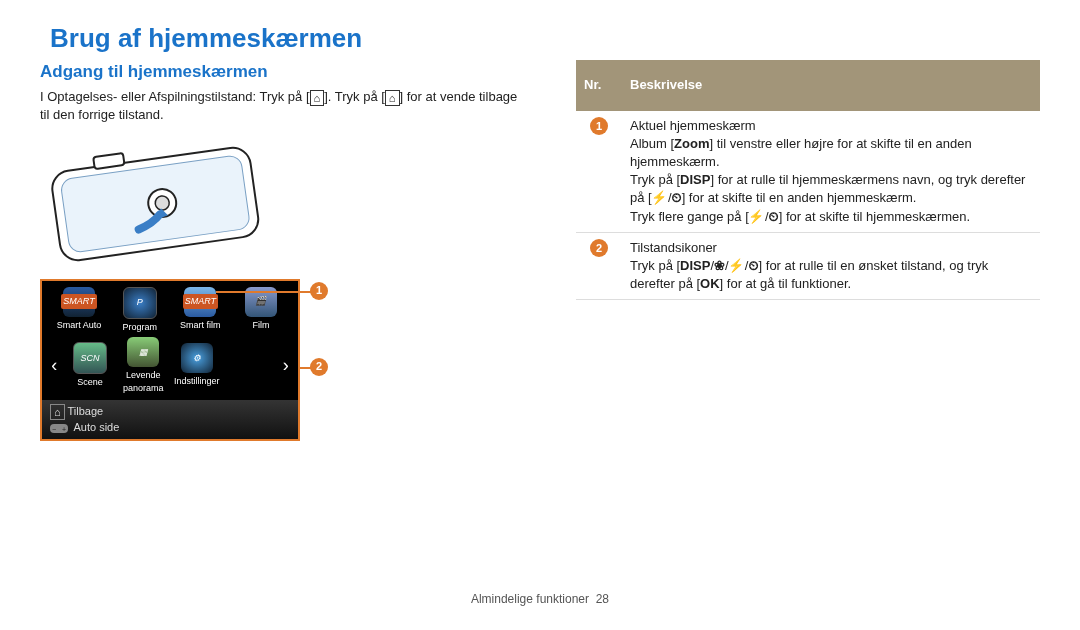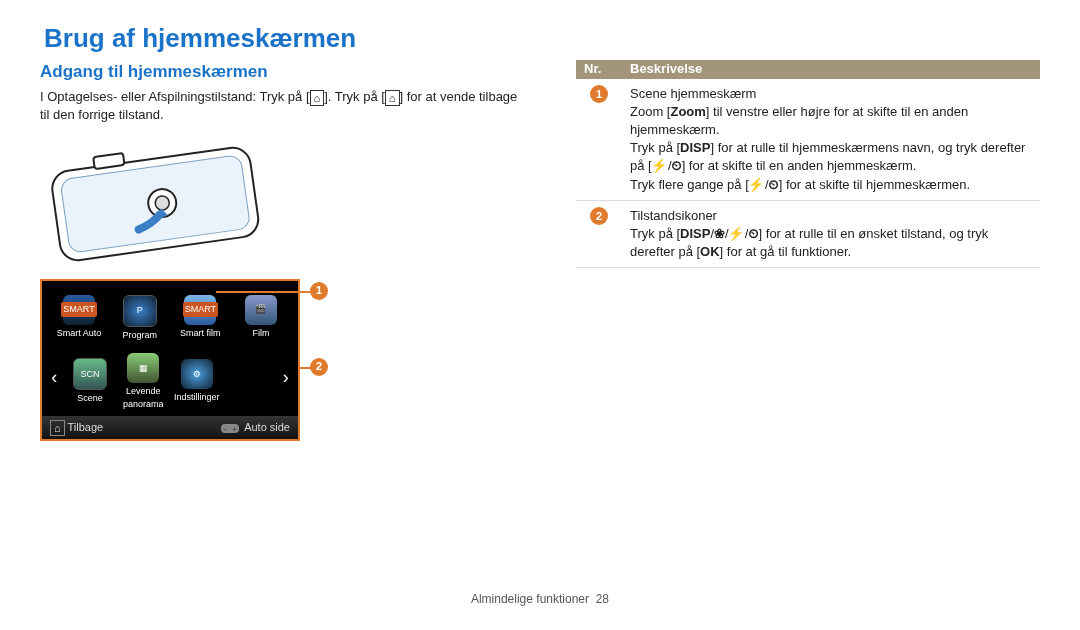--- a/index.html
+++ b/index.html
@@ -13,21 +13,21 @@
     font-size: 13px;
     line-height: 1.4;
     position: relative;
   }
   .page {
     padding: 20px 40px 0 40px;
   }
   h1 {
     color: #1a73c9;
     font-size: 26px;
-    margin: 0 0 4px 4px;
+    margin: 0 0 4px 10px;
     font-weight: bold;
   }
   .intro {
     font-size: 13px;
     margin-bottom: 18px;
   }
   .columns {
     display: flex;
     gap: 56px;
     justify-content: flex-end;
@@ -123,42 +123,44 @@
   }
   .icon-cell {
     width: 54px;
     text-align:center;
     color:#fff;
     font-size: 9px;
   }
   .icon-img {
     width: 32px;
     height: 30px;
-    margin: 8px auto 2px auto;
+    margin: 0 auto 2px auto;
     border-radius: 6px;
     display:flex;
     align-items:center;
     justify-content:center;
     font-size:9px;
     color:#fff;
+    font-style:italic;
   }
   .nav-chev {
     color:#fff;
     font-size:18px;
     width:14px;
     text-align:center;
   }
   .bottombar {
     display:flex;
     justify-content: space-between;
     padding: 3px 8px;
     background: linear-gradient(#333,#111);
     color:#ddd;
     font-size: 11px;
     border-top:1px solid #333;
+    flex-direction:column;
   }
   .callout {
     position:absolute;
     width:18px; height:18px;
     border-radius:50%;
     background:#e07a2c;
     color:#fff;
     font-size:11px;
     font-weight:bold;
     display:flex;
@@ -174,21 +176,21 @@
   
   table.desc {
     width: 100%;
     border-collapse: collapse;
     font-size: 13px;
   }
   table.desc thead th {
     background:#a29579;
     color:#fff;
     text-align:left;
-    padding: 0 8px;
+    padding: 16px 8px;
     font-weight: bold;
     font-size: 13px;
   }
   table.desc td {
     padding: 6px 8px;
     vertical-align: top;
     border-bottom: 1px solid #ddd;
   }
   table.desc td.num {
     width: 30px;
@@ -314,23 +316,23 @@
         <thead>
           <tr>
             <th>Nr.</th>
             <th>Beskrivelse</th>
           </tr>
         </thead>
         <tbody>
           <tr>
             <td class="num"><span class="numcircle">1</span></td>
             <td>
-              <div>Scene hjemmeskærm</div>
+              <div>Aktuel hjemmeskærm</div>
               <div>
-                <span>Zoom [</span><b>Zoom</b><span>] til venstre eller højre for at skifte til en anden hjemmeskærm.</span>
+                <span>Album [</span><b>Zoom</b><span>] til venstre eller højre for at skifte til en anden hjemmeskærm.</span>
               </div>
               <div>
                 <span>Tryk på [</span><b>DISP</b><span>] for at rulle til hjemmeskærmens navn, og tryk derefter på [</span><b>⚡</b><span>/</span><b>⏲</b><span>] for at skifte til en anden hjemmeskærm.</span>
               </div>
               <div>
                 <span>Tryk flere gange på [</span><b>⚡</b><span>/</span><b>⏲</b><span>] for at skifte til hjemmeskærmen.</span>
               </div>
             </td>
           </tr>
           <tr>

